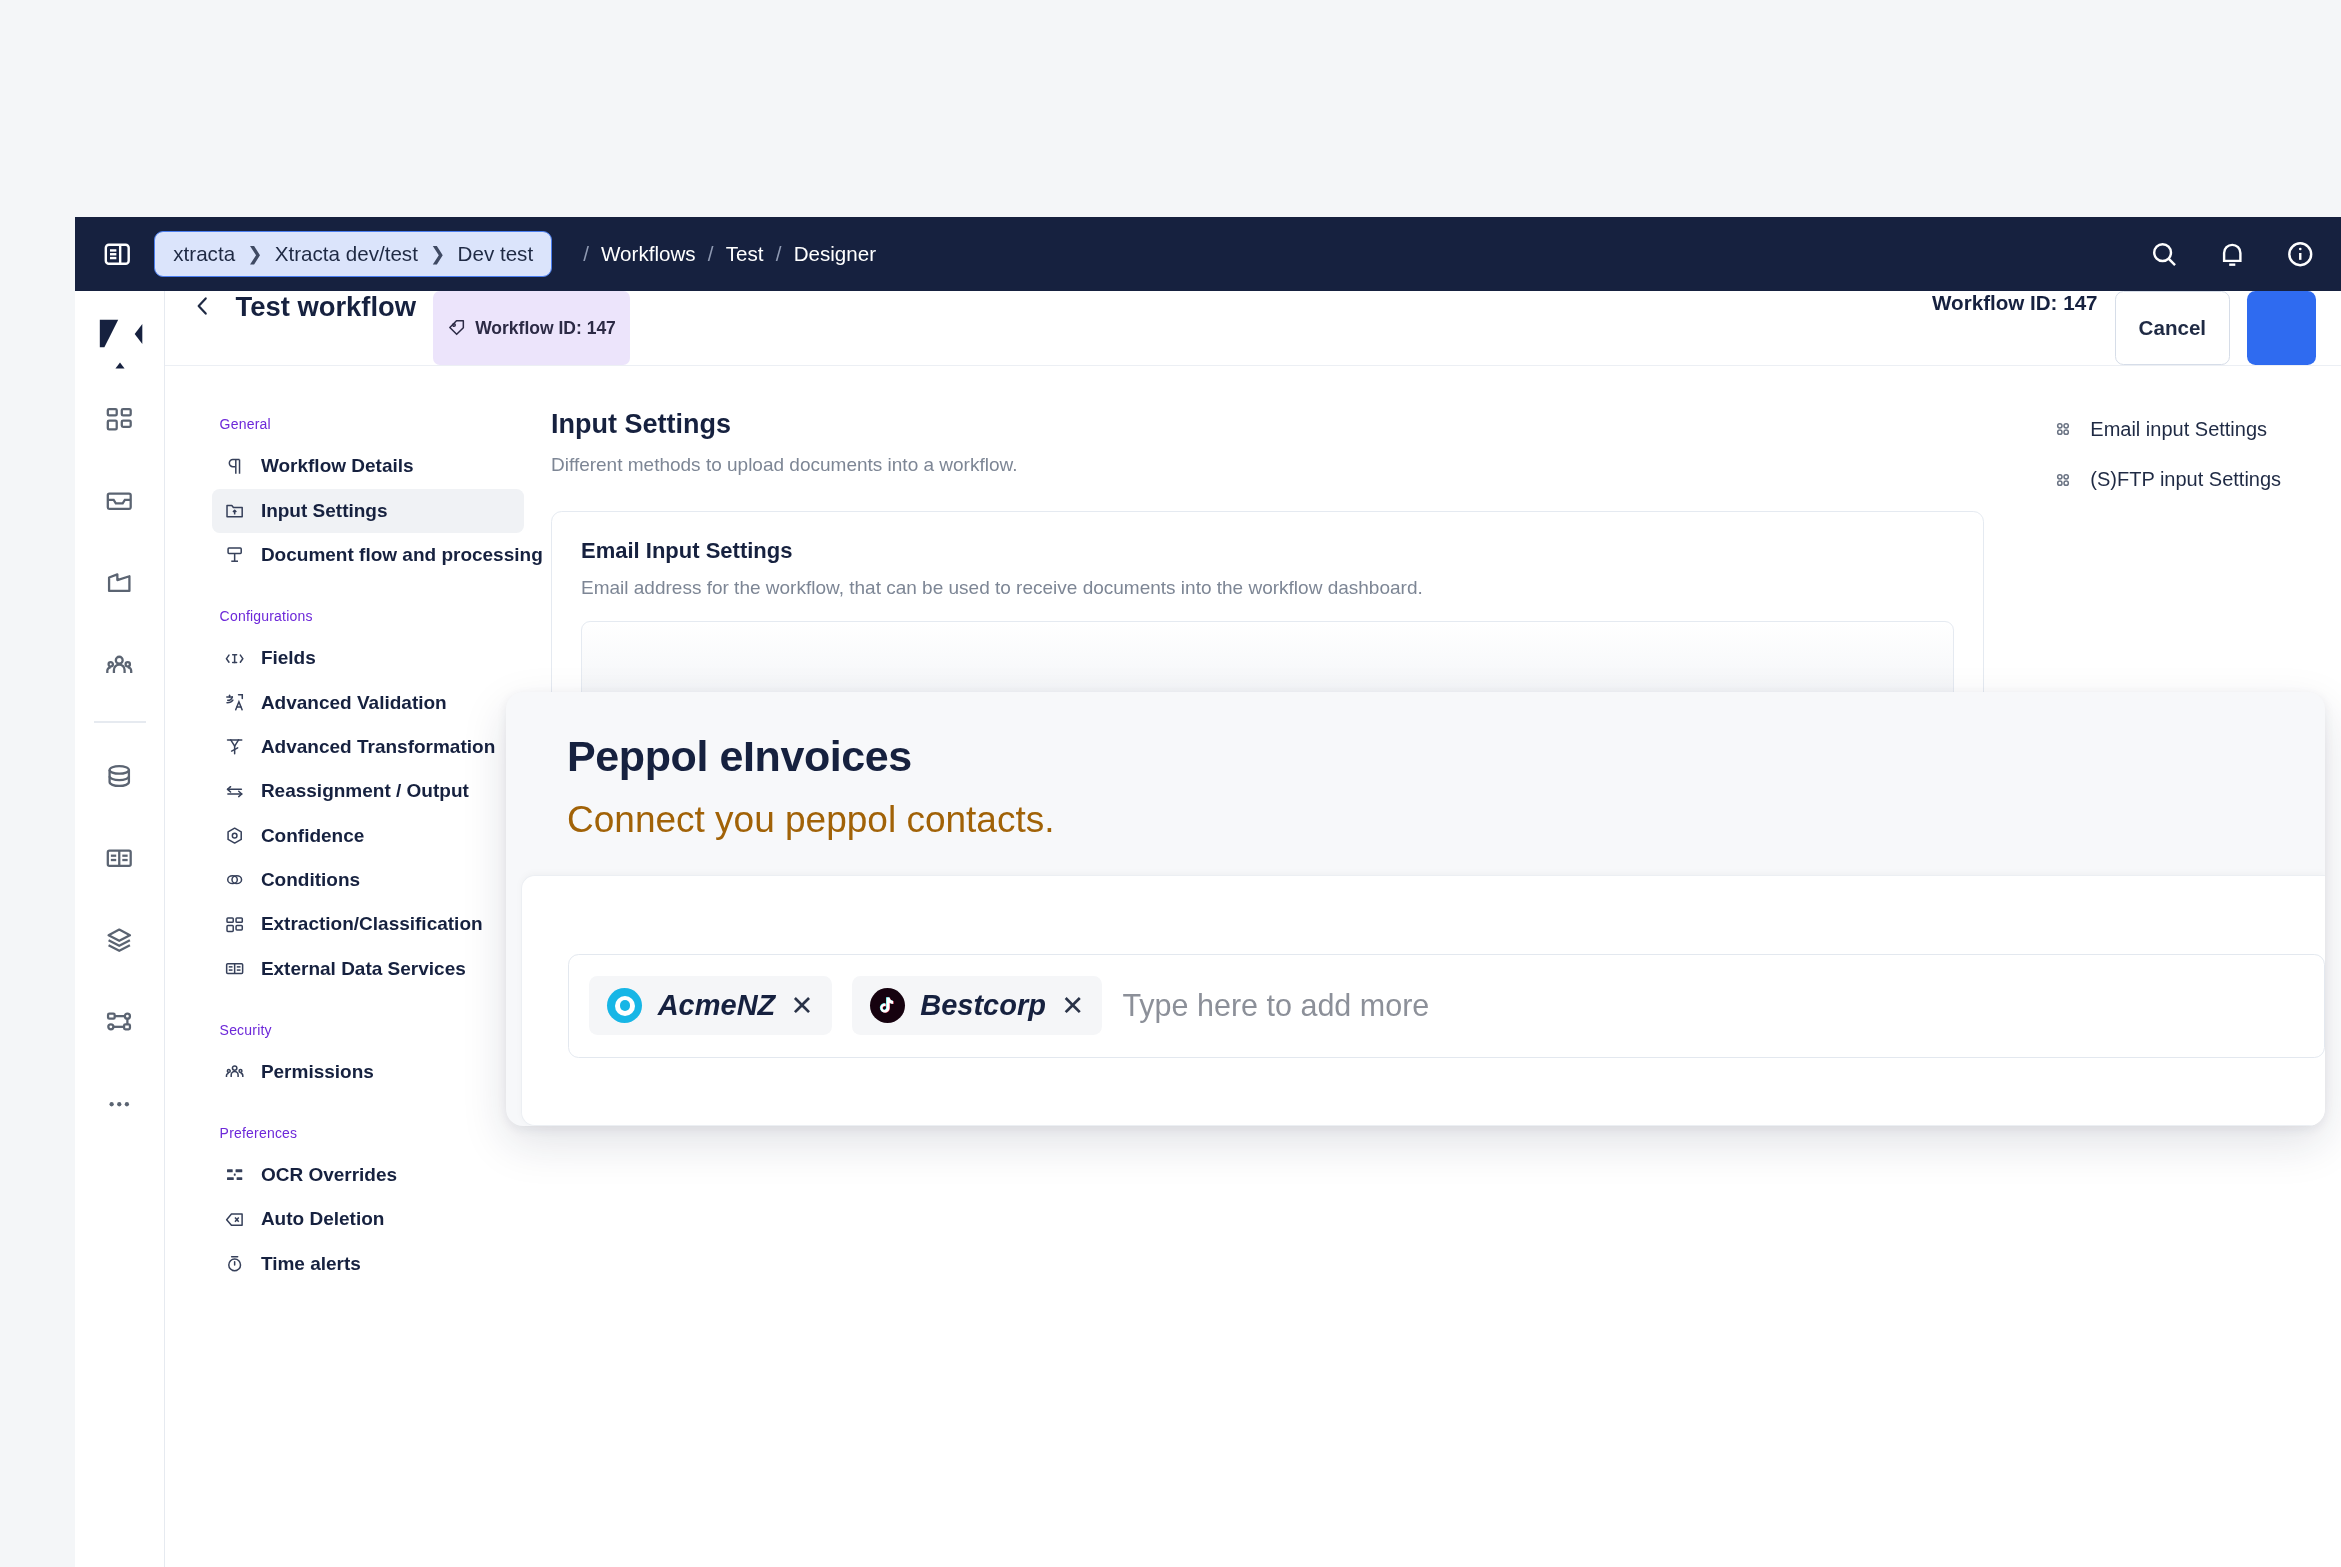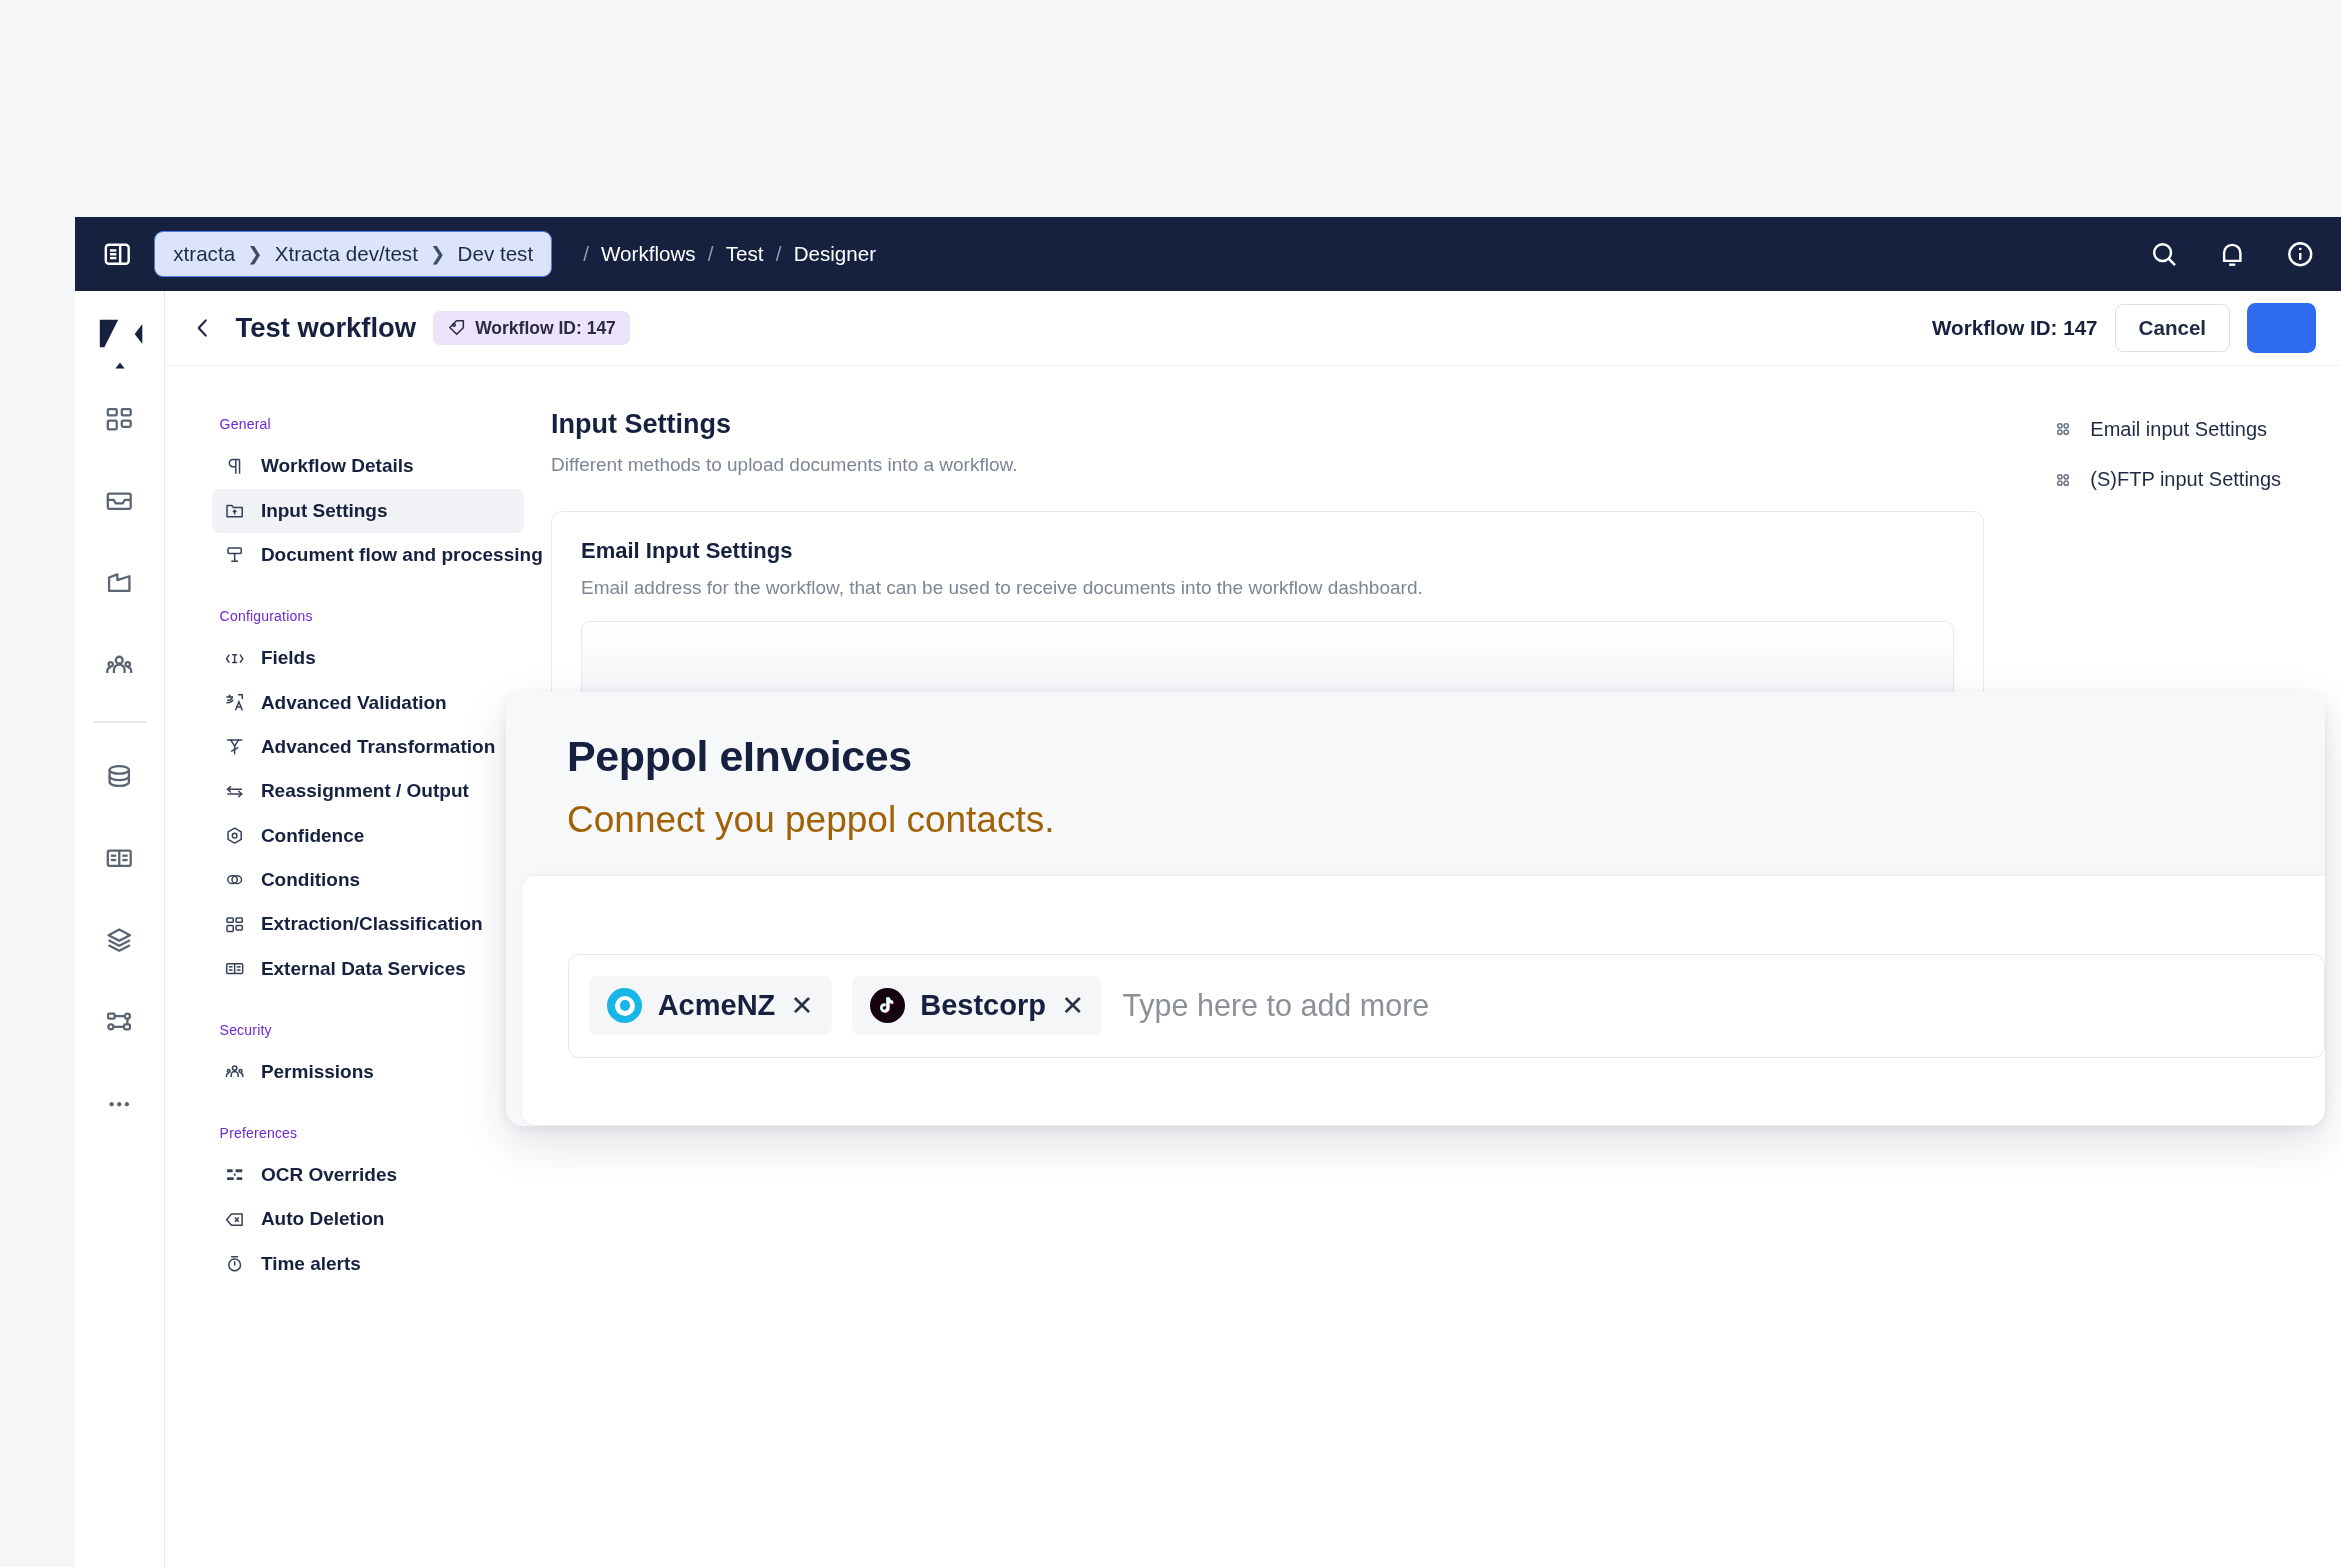--- a/index.html
+++ b/index.html
@@ -96,21 +96,21 @@
   }
   .rail-div { width: 52px; height: 1.5px; background: #e6eaf0; margin: 1.5px 0 26px 0; }
 
   
   .content { flex: 1 1 auto; position: relative; background: #ffffff; min-width: 0; }
 
   
   .page-head {
     height: 75px;
     border-bottom: 1.5px solid #eceff4;
-    display: flex; align-items: center;
+    display: flex; 
     padding: 0 26px 0 23px;
     gap: 17px;
   }
   .back-chev { width: 30.5px; height: 30.5px; display:flex; align-items:center; justify-content:center; cursor:pointer; color:#1f2a44; }
   .page-title { font-size: 27.4px; font-weight: bold; color: #16213f; white-space: nowrap; }
   .id-badge {
     display: flex; align-items: center; gap: 8.4px;
     background: #ece4fb; color: #2c2a45;
     border-radius: 6.9px; padding: 6.9px 13.7px;
     font-size: 17.5px; font-weight: bold; white-space: nowrap;
@@ -237,21 +237,21 @@
     gap: 20px;
     background: #fff;
   }
   .chip {
     display: flex; align-items: center; gap: 15.2px;
     background: #f5f6f8;
     border-radius: 8.4px;
     padding: 12.2px 18.3px;
     white-space: nowrap;
   }
-  .chip-name { font-size: 29px; font-weight: bold; color: #16213f; }
+  .chip-name { font-size: 29px; font-weight: bold; color: #16213f; font-style: italic; }
   .chip-x { font-size: 27.4px; color: #2a3348; cursor: pointer; line-height: 1; }
   .chip-logo { width: 35px; height: 35px; border-radius: 50%; flex: 0 0 35px; }
   .logo-acme {
     background: #17b6e6;
     display: flex; align-items: center; justify-content: center;
   }
   .logo-acme .ring { width: 20px; height: 20px; border-radius: 50%; background: #ffffff; display:flex; align-items:center; justify-content:center;}
   .logo-acme .ring i { display:block; width: 10.7px; height: 10.7px; border-radius:50%; background:#17b6e6; }
   .logo-best {
     background: #16020f;

